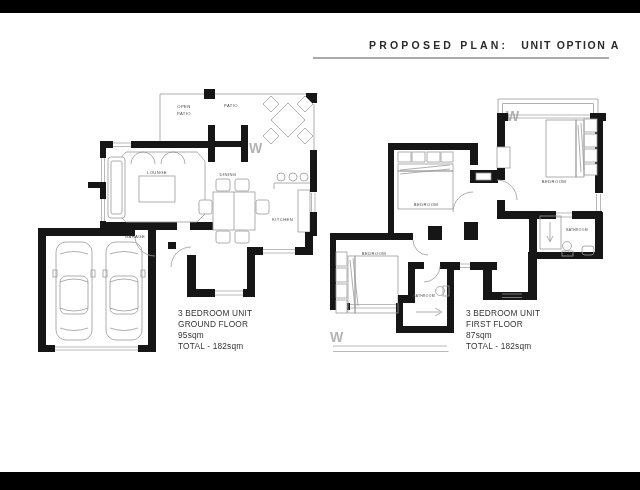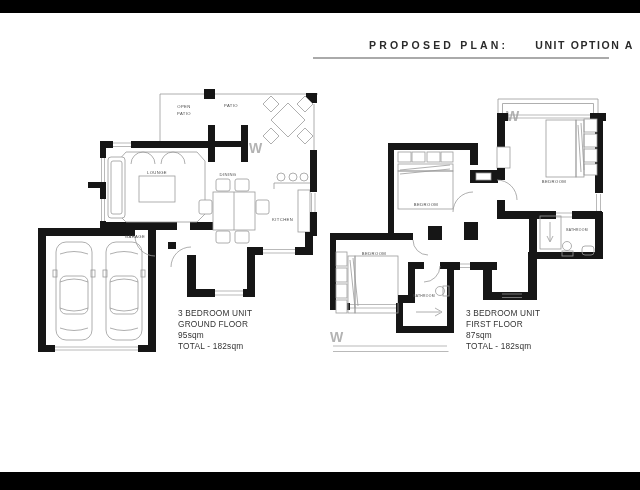--- a/index.html
+++ b/index.html
@@ -2,21 +2,21 @@
 <html style="--background: #ffffff; --letterbox: #000000; --wall: #161616; --line: #9b9b9b; --label: #4a4a4a; --info_text: #333333; --marker: #b3b3b3; --title_text: #2a2a2a; --underline: #aaaaaa;"><head>
 <meta charset="utf-8">
 <style>
   html,body{margin:0;padding:0;background:#fff;}
   .stage{position:relative;width:640px;height:490px;background:var(--background,#ffffff);overflow:hidden;font-family:"Liberation Sans",sans-serif;}
   .bar{position:absolute;left:0;width:640px;background:var(--letterbox,#000);}
   .bar-top{top:0;height:13px;}
   .bar-bottom{top:472px;height:18px;}
   .title-row{position:absolute;left:325px;top:39px;font-weight:bold;font-size:10.5px;color:var(--title_text,#2a2a2a);white-space:nowrap;}
   .title-label{letter-spacing:3.2px;padding-left:44px;}
-  .title-value{letter-spacing:1.6px;margin-left:24px;}
+  .title-value{letter-spacing:1.6px;margin-left:10px;}
   .title-underline{position:absolute;left:313px;top:57px;width:296px;height:2px;background:var(--underline,#aaaaaa);}
   svg.plans{position:absolute;left:0;top:0;}
   .wall{fill:var(--wall,#161616);stroke:none;}
   .thin{fill:none;stroke:var(--line,#9b9b9b);stroke-width:0.8;}
   .thinf{fill:#ffffff;stroke:var(--line,#9b9b9b);stroke-width:0.8;}
   .win{fill:none;stroke:var(--line,#9b9b9b);stroke-width:0.7;}
   .rlabel{font:4.2px "Liberation Sans",sans-serif;letter-spacing:0.4px;fill:var(--label,#4a4a4a);}
   .rlabel-xs{font:3.4px "Liberation Sans",sans-serif;letter-spacing:0.3px;fill:var(--label,#4a4a4a);}
   .wmark{font:bold 14px "Liberation Sans",sans-serif;fill:var(--marker,#b3b3b3);}
   .info{font:8.3px "Liberation Sans",sans-serif;letter-spacing:0.2px;fill:var(--info_text,#333333);}

